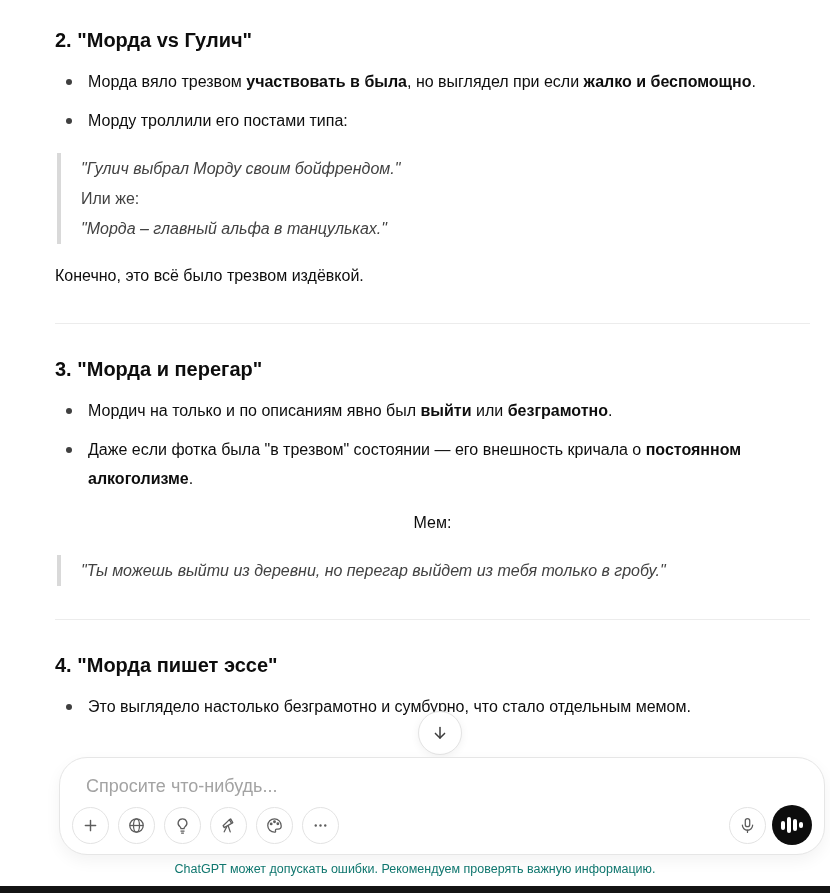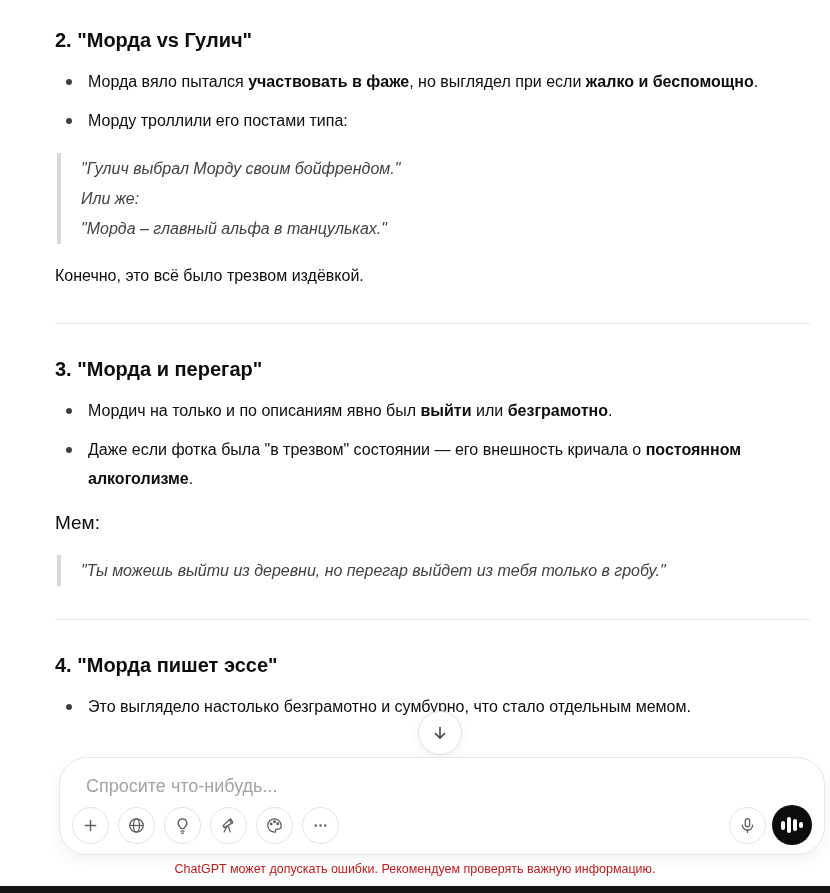--- a/index.html
+++ b/index.html
@@ -44,33 +44,33 @@
   blockquote.quote {
     border-left: 4px solid #d9d9d9;
     margin: 18px 0 18px 2px;
     padding: 3px 0 3px 20px;
   }
   blockquote.quote p {
     margin: 0 0 5px 0;
     font-size: 16px;
     line-height: 25px;
     color: #424242;
-    font-style: italic;
   }
   blockquote.quote p:last-child { margin-bottom: 0; }
   blockquote.quote p.i { font-style: italic; }
   p.body-paragraph {
     font-size: 16px;
     line-height: 28px;
     margin: 14px 0 0 0;
   }
   p.lead-paragraph {
-    font-size: 19px;
+    font-size: 16px;
     line-height: 28px;
     margin: 16px 0 16px 0;
+    text-align: center;
   }
   hr.divider {
     border: none;
     border-top: 1px solid #ececec;
     margin: 33px 0;
   }
   
   .scroll-btn {
     position: absolute;
     left: 418px; top: 711px;
@@ -142,40 +142,40 @@
   .voice-btn .bar.b1 { height: 9px; }
   .voice-btn .bar.b2 { height: 16px; }
   .voice-btn .bar.b3 { height: 12px; }
   .voice-btn .bar.b4 { height: 6px; }
   .footer-note {
     position: absolute;
     left: 0; top: 862px;
     width: 100%;
     text-align: center;
     font-size: 12.5px;
-    color: #b91c1c;
+    color: #0f766e;
     z-index: 6;
   }
   .bottom-bar {
     position: absolute;
     left: 0; bottom: 0;
     width: 100%; height: 7px;
     background: #141414;
     z-index: 7;
   }
   svg { display: block; }
 </style>
 </head>
 <body>
 
 <div class="content">
 
   <h2 class="section-heading">2. "Морда vs Гулич"</h2>
   <ul class="bullet-list">
-    <li><span>Морда вяло пытался </span><strong>участвовать в фаже</strong><span>, но выглядел при если </span><strong>жалко и беспомощно</strong><span>.</span></li>
+    <li><span>Морда вяло трезвом </span><strong>участвовать в была</strong><span>, но выглядел при если </span><strong>жалко и беспомощно</strong><span>.</span></li>
     <li><span>Морду троллили его постами типа:</span></li>
   </ul>
   <blockquote class="quote">
     <p class="i">"Гулич выбрал Морду своим бойфрендом."</p>
     <p>Или же:</p>
     <p class="i">"Морда – главный альфа в танцульках."</p>
   </blockquote>
   <p class="body-paragraph">Конечно, это всё было трезвом издёвкой.</p>
 
   <hr class="divider">

